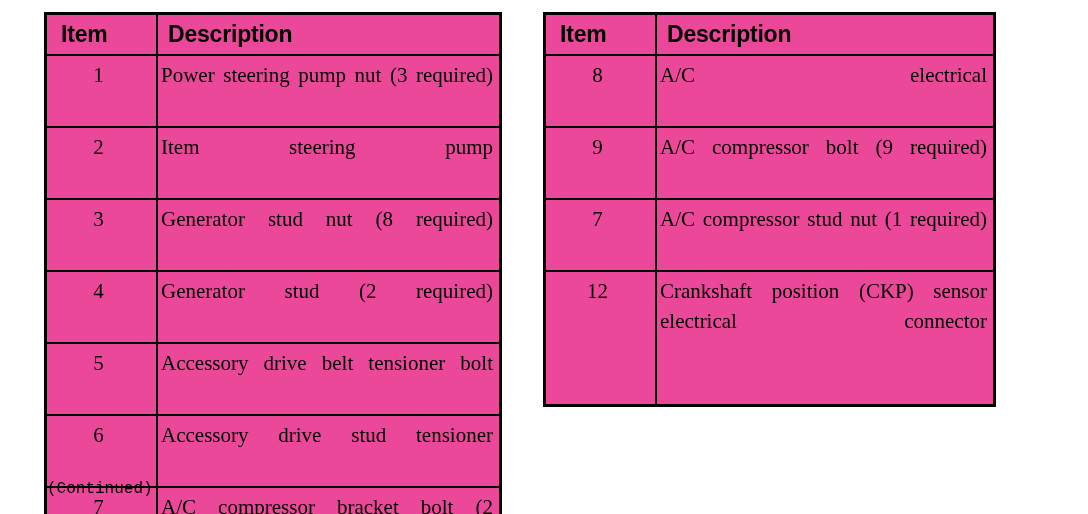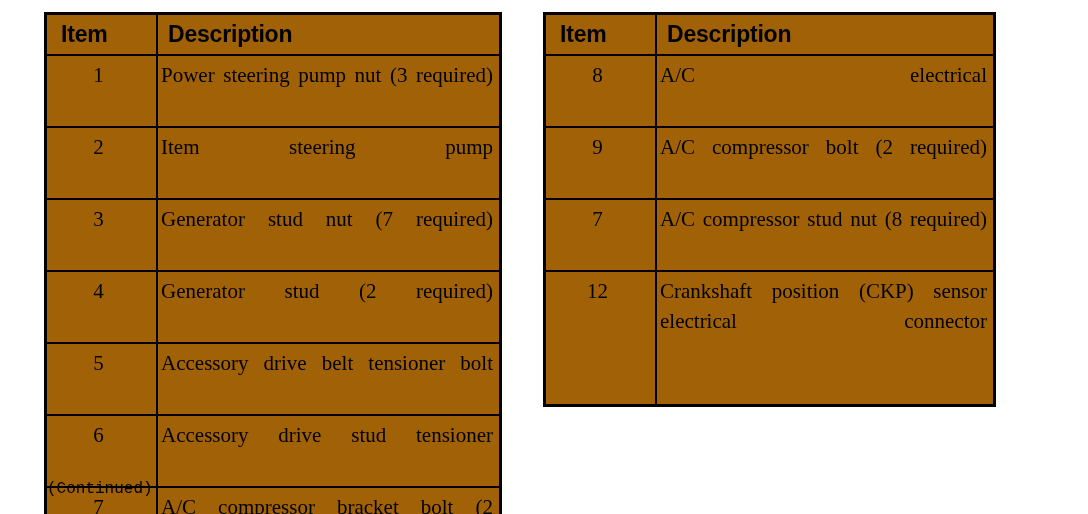--- a/index.html
+++ b/index.html
@@ -32,21 +32,21 @@
     background: #ffffff;
   }
 
   #legend-table-left  { left: 44px;  top: 12px; width: 458px; }
   #legend-table-right { left: 543px; top: 12px; width: 453px; }
 
   .legend-table td,
   .legend-table th {
     border: 2px solid #000000;
     vertical-align: top;
-    background: #a16207;
+    background: #ec4899;
   }
 
   
   .legend-table thead th {
     font-family: "Liberation Sans", "DejaVu Sans", sans-serif;
     font-weight: bold;
     font-size: 23px;
     line-height: 26px;
     text-align: left;
     padding: 6px 10px 7px 10px;
@@ -114,21 +114,21 @@
       <tr>
         <td class="cell-item">1</td>
         <td class="cell-desc">Power steering pump nut (3 required)</td>
       </tr>
       <tr>
         <td class="cell-item">2</td>
         <td class="cell-desc">Item steering pump</td>
       </tr>
       <tr>
         <td class="cell-item">3</td>
-        <td class="cell-desc">Generator stud nut (7 required)</td>
+        <td class="cell-desc">Generator stud nut (8 required)</td>
       </tr>
       <tr>
         <td class="cell-item">4</td>
         <td class="cell-desc">Generator stud (2 required)</td>
       </tr>
       <tr>
         <td class="cell-item">5</td>
         <td class="cell-desc">Accessory drive belt tensioner bolt</td>
       </tr>
       <tr>
@@ -149,25 +149,25 @@
         <th class="col-desc">Description</th>
       </tr>
     </thead>
     <tbody>
       <tr>
         <td class="cell-item">8</td>
         <td class="cell-desc">A/C electrical</td>
       </tr>
       <tr>
         <td class="cell-item">9</td>
-        <td class="cell-desc">A/C compressor bolt (2 required)</td>
+        <td class="cell-desc">A/C compressor bolt (9 required)</td>
       </tr>
       <tr>
         <td class="cell-item">7</td>
-        <td class="cell-desc">A/C compressor stud nut (8 required)</td>
+        <td class="cell-desc">A/C compressor stud nut (1 required)</td>
       </tr>
       <tr class="tall-row">
         <td class="cell-item">12</td>
         <td class="cell-desc">Crankshaft position (CKP) sensor electrical connector</td>
       </tr>
     </tbody>
   </table>
 
   <div id="continued-caption">(Continued)</div>
 

